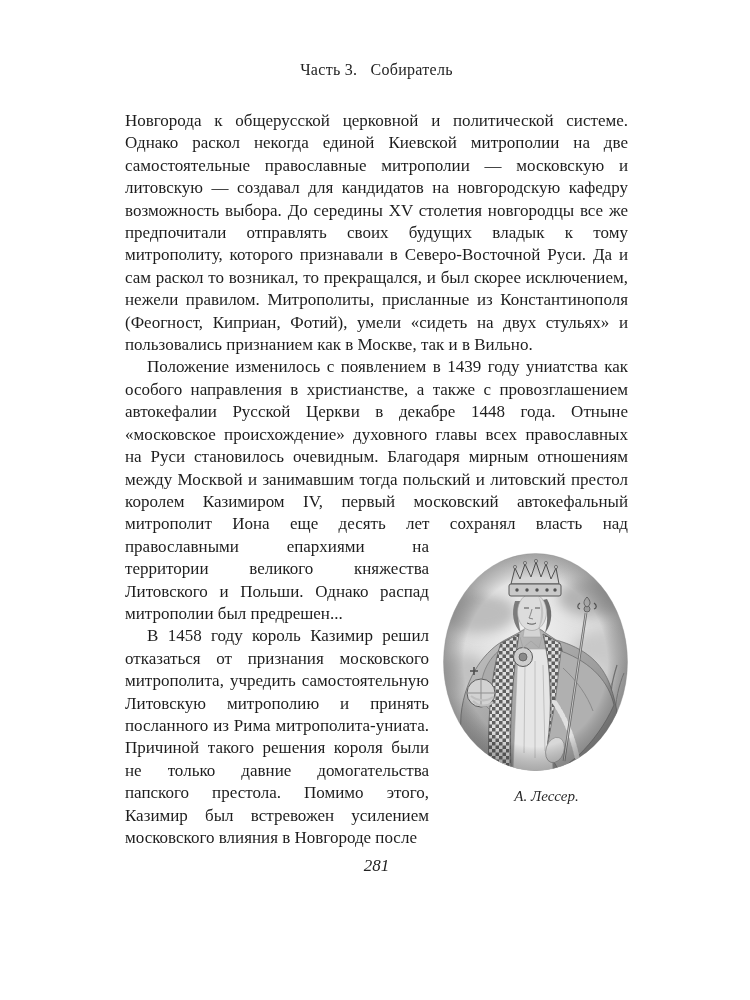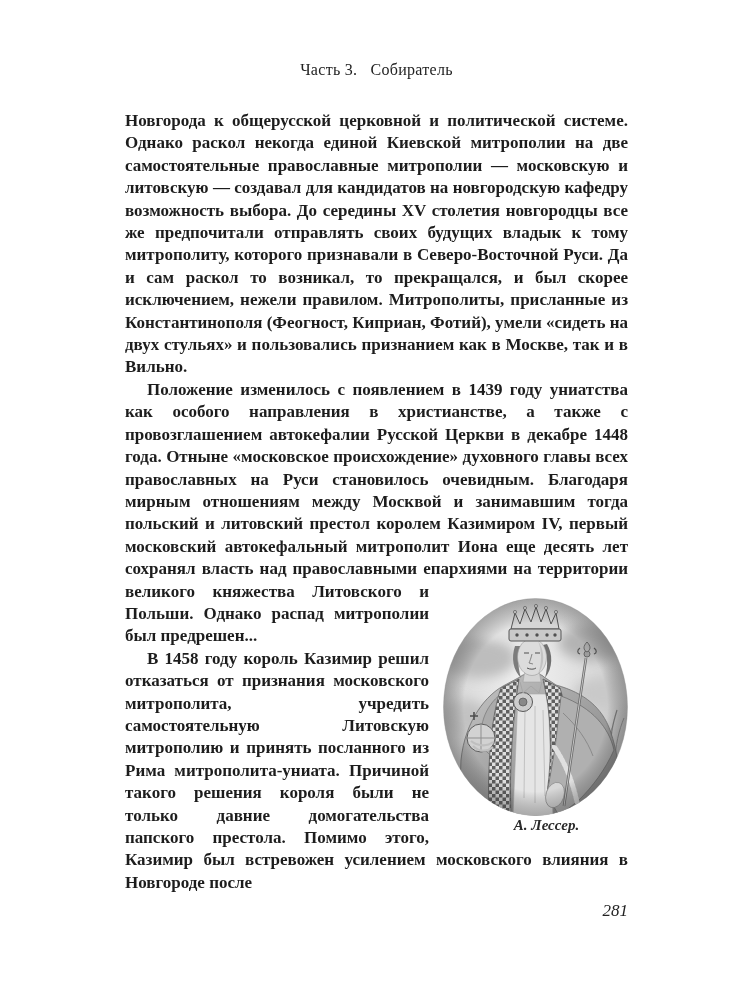--- a/index.html
+++ b/index.html
@@ -35,53 +35,52 @@
   .body-text {
     font-size: 17px;
     line-height: 22.4px;
     text-align: justify;
     hyphens: auto;
     -webkit-hyphens: auto;
   }
   .body-text p {
     margin: 0;
     padding: 0;
-    font-weight: bold;
   }
   .body-text p.indent {
     text-indent: 22px;
   }
   
   .figure {
     float: right;
     display: block;
     width: 185px;
     margin: 17px 0 0 14px;
     text-align: center;
   }
   .figure svg {
     display: block;
     width: 185px;
     height: 218px;
   }
   .figure-caption {
     display: block;
-    margin-top: 0;
+    margin-top: 16px;
     font-style: italic;
     font-size: 15px;
     line-height: 18px;
     color: #2a2a2a;
     text-align: center;
   }
   .figure-caption span {
     display: block;
   }
   .page-footer {
     clear: both;
-    text-align: right;
+    text-align: center;
     font-style: italic;
     font-size: 17px;
     padding-top: 7px;
     color: #222222;
   }
 </style>
 </head>
 <body>
 
 <div class="page">

